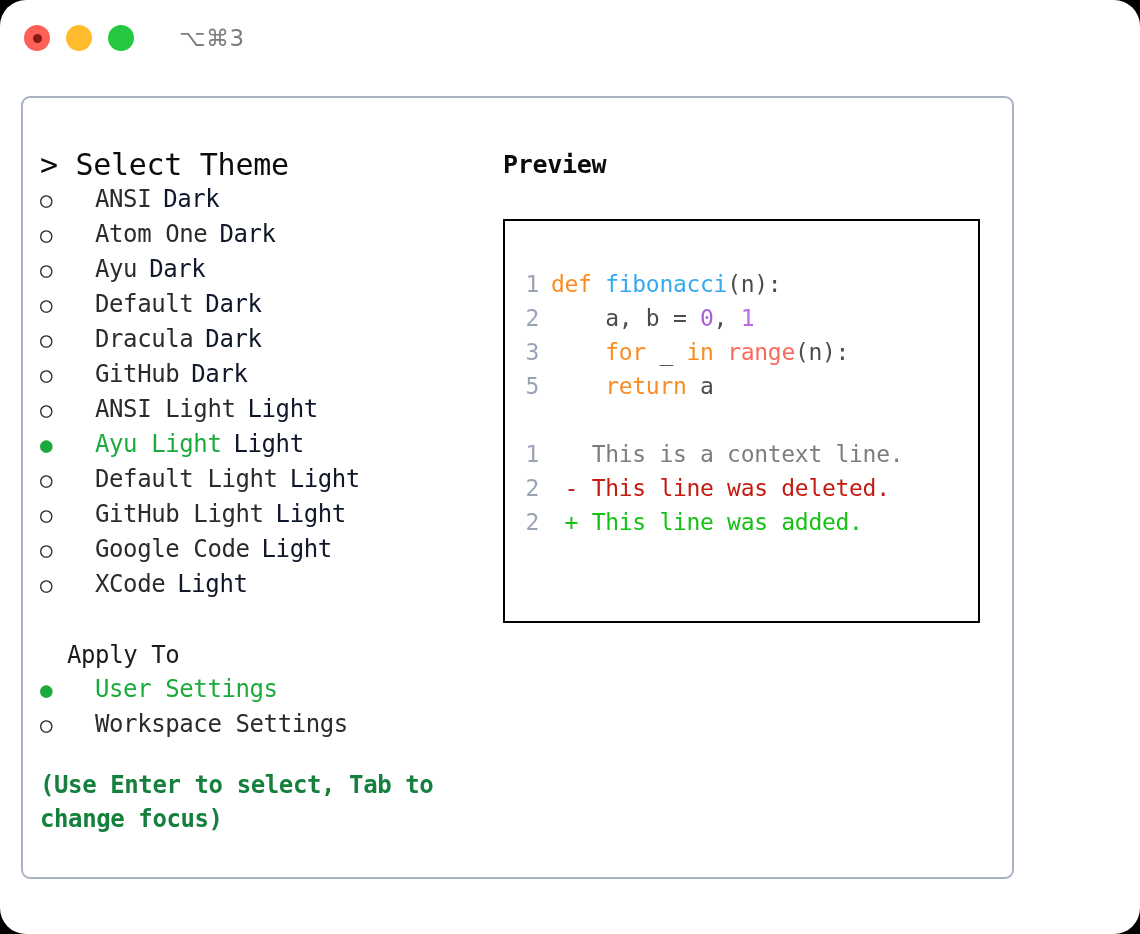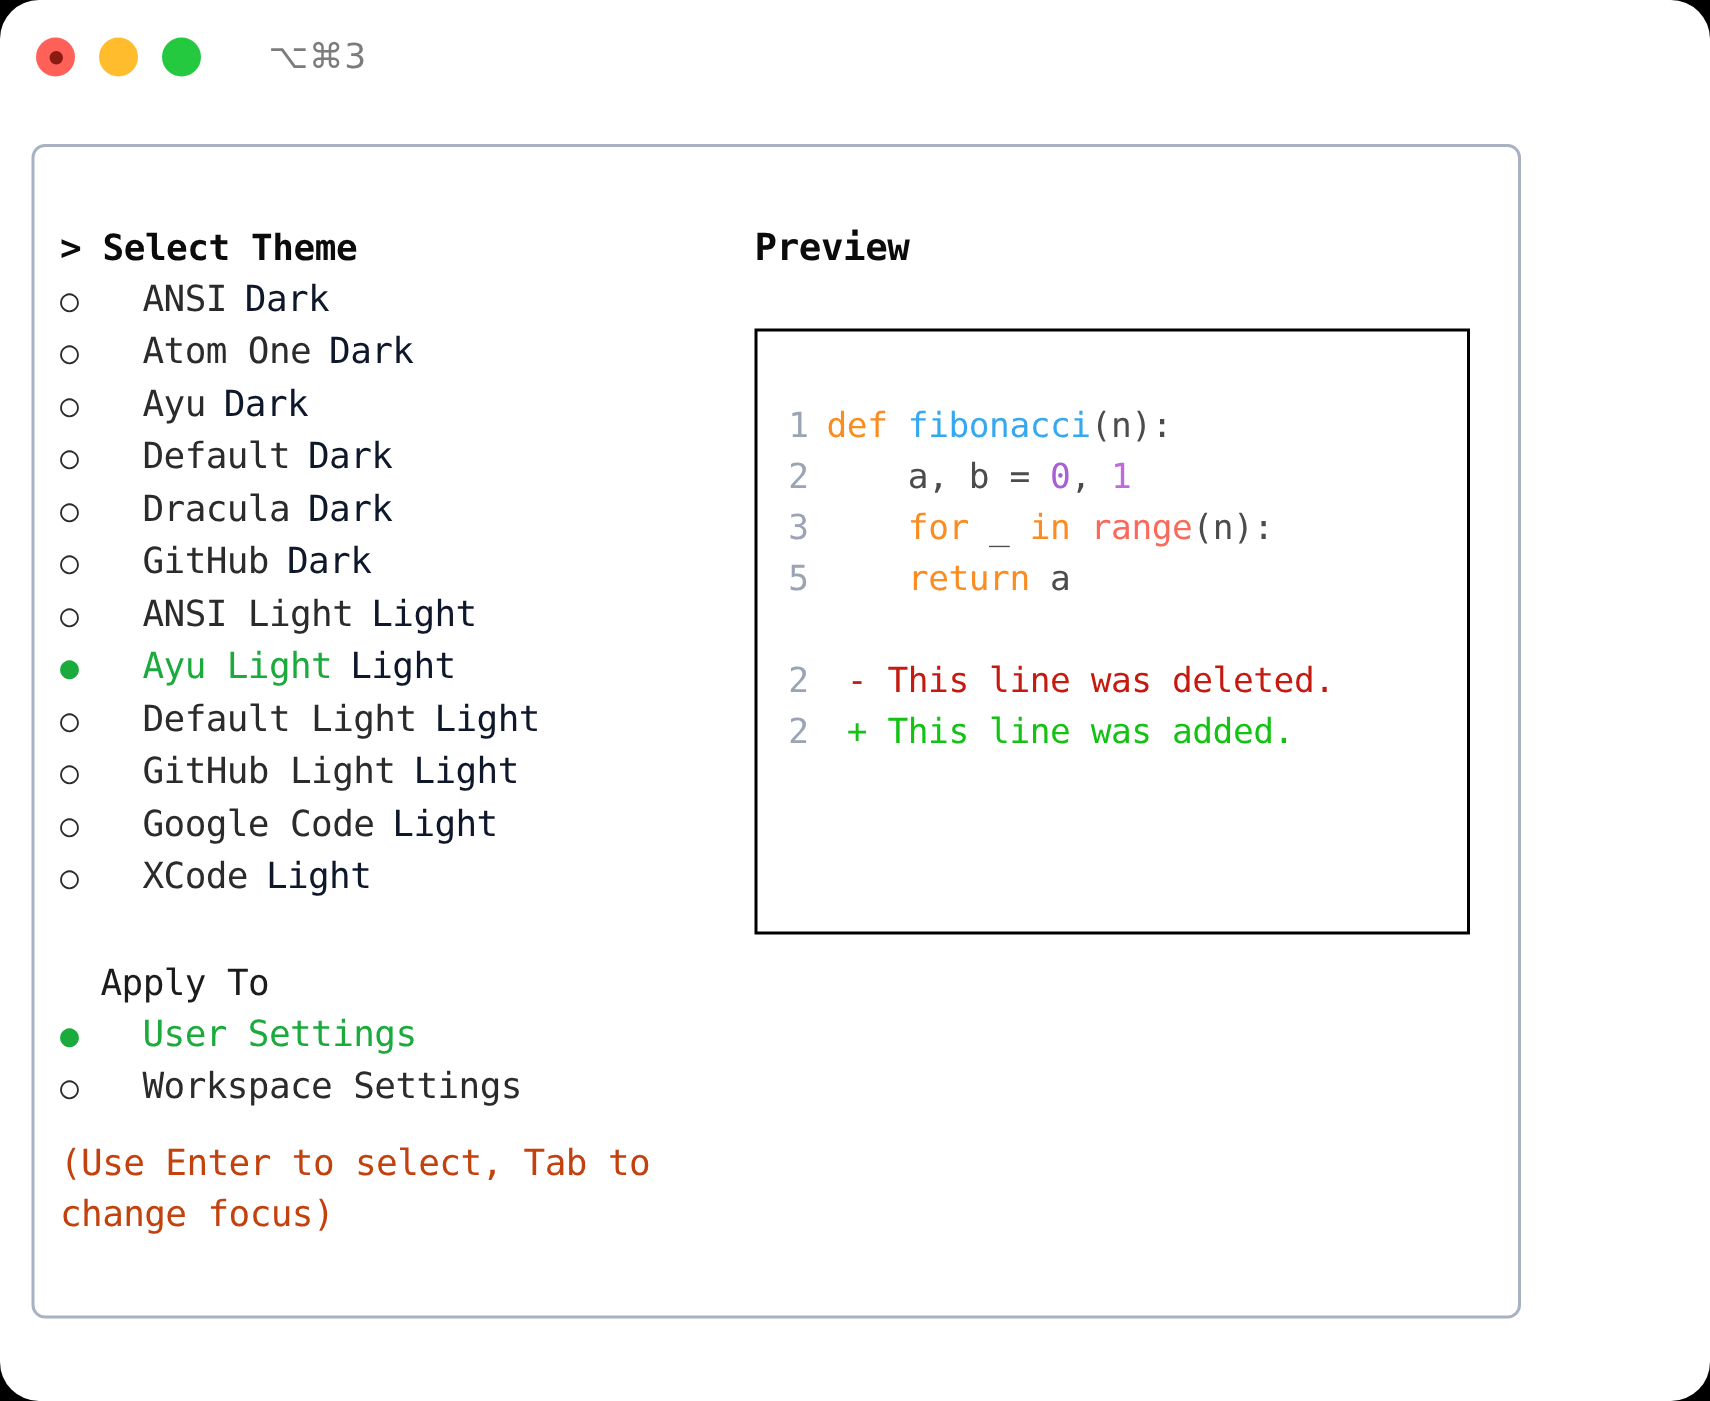--- a/index.html
+++ b/index.html
@@ -64,22 +64,22 @@
     display: flex;
     padding: 50px 0 0 0;
     height: 100%;
   }
 
   .col-left  { width: 470px; padding-left: 17px; }
   .col-right { flex: 1; padding-left: 10px; }
 
   
   .section-head {
-    font-size: 24px;
-    font-weight: bold;
+    font-size: 30px;
+    font-weight: normal;
     color: #0b0b0b;
     letter-spacing: -0.3px;
     white-space: pre;
     line-height: 34px;
   }
 
   .opt-row {
     display: flex;
     align-items: baseline;
     font-size: 24px;
@@ -108,26 +108,27 @@
   .subsection-head {
     font-size: 24px;
     color: #1b1b1b;
     padding-left: 27px;
     line-height: 34px;
     white-space: pre;
     letter-spacing: -0.4px;
   }
 
   .hint {
-    margin-top: 16px;
+    margin-top: 26px;
     font-size: 24px;
     line-height: 34px;
-    color: #c2410c;
+    color: #15803d;
     width: 410px;
     letter-spacing: -0.4px;
+    font-weight: bold;
   }
 
   
   .preview-head {
     font-size: 25px;
     font-weight: bold;
     color: #0b0b0b;
     letter-spacing: -0.3px;
     line-height: 34px;
   }
@@ -220,20 +221,21 @@
         <div class="preview-head">Preview</div>
         <div class="preview-box">
           <div id="code-block">
               <div class="code-line"><span class="ln">1</span><span class="tok-kw">def </span><span class="tok-fn">fibonacci</span><span class="tok-pl">(n):</span></div>
               <div class="code-line"><span class="ln">2</span><span class="tok-pl">    a, b = </span><span class="tok-num">0</span><span class="tok-pl">, </span><span class="tok-num2">1</span></div>
               <div class="code-line"><span class="ln">3</span><span class="tok-pl">    </span><span class="tok-kw">for</span><span class="tok-pl"> _ </span><span class="tok-kw">in</span><span class="tok-pl"> </span><span class="tok-bi">range</span><span class="tok-pl">(n):</span></div>
               <div class="code-line"><span class="ln">5</span><span class="tok-pl">    </span><span class="tok-kw">return</span><span class="tok-pl"> a</span></div>
             </div>
           <div class="blank-line"></div>
           <div id="diff-block">
+              <div class="code-line"><span class="ln">1</span><span class="diff-ctx">   This is a context line.</span></div>
               <div class="code-line"><span class="ln">2</span><span class="diff-del"> - This line was deleted.</span></div>
               <div class="code-line"><span class="ln">2</span><span class="diff-add"> + This line was added.</span></div>
             </div>
         </div>
       </div>
 
     </div>
   </div>
 </div>
 

